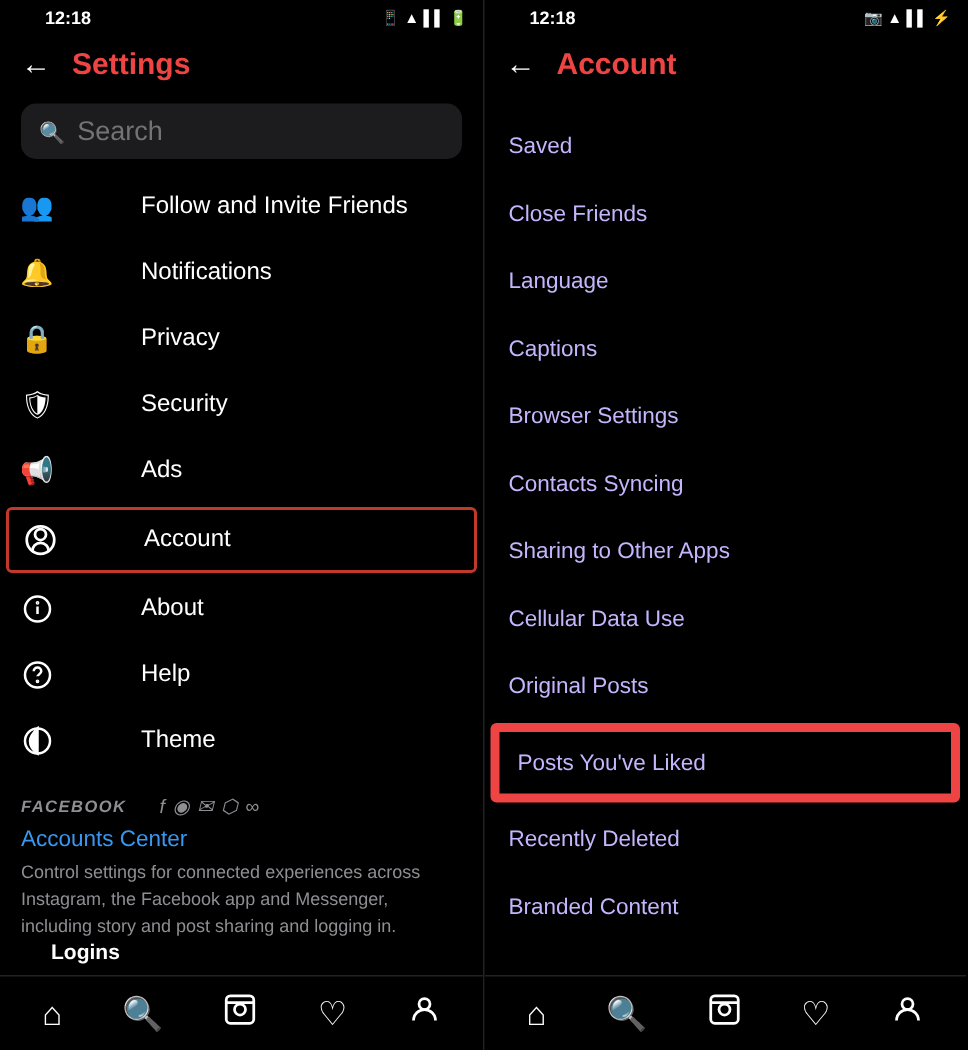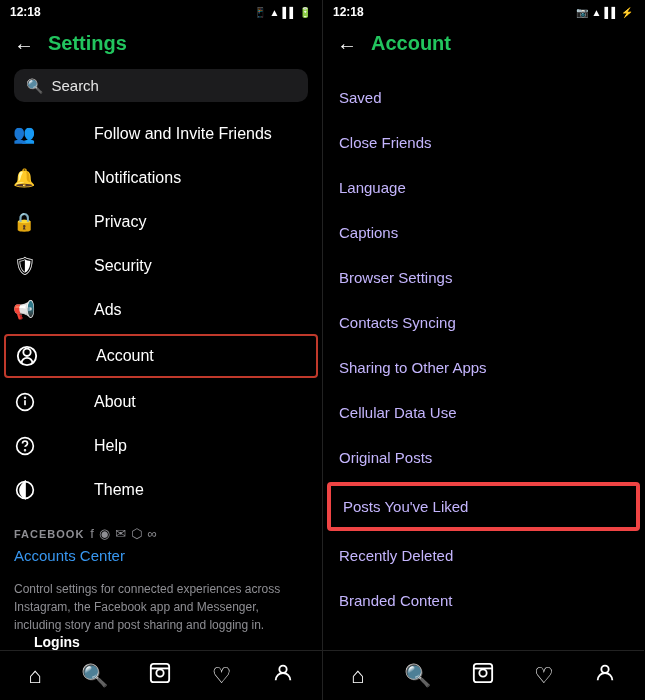--- a/index.html
+++ b/index.html
@@ -24,20 +24,21 @@
     .panel + .panel {
       border-left: 1px solid #222;
     }
     
     .status-bar {
       display: flex;
       justify-content: space-between;
       align-items: center;
       padding: 4px 10px;
       height: 24px;
+      margin-left: 20px;
     }
     .status-time {
       font-size: 12px;
       font-weight: 600;
       color: #fff;
     }
     .status-icons {
       display: flex;
       align-items: center;
       gap: 3px;
@@ -47,21 +48,21 @@
     
     .header {
       display: flex;
       align-items: center;
       padding: 8px 14px;
       gap: 14px;
     }
     .header-title {
       font-size: 20px;
       font-weight: 700;
-      color: #22c55e;
+      color: #ef4444;
     }
     .back-arrow {
       font-size: 20px;
       color: #fff;
       cursor: pointer;
     }
     
     .search-container {
       padding: 6px 14px 10px;
     }
@@ -71,22 +72,22 @@
       display: flex;
       align-items: center;
       padding: 8px 12px;
       gap: 8px;
     }
     .search-icon-svg {
       color: #8e8e93;
       font-size: 14px;
     }
     .search-placeholder {
-      color: #e5e5e5;
-      font-size: 15px;
+      color: #737373;
+      font-size: 18px;
     }
     
     .menu-list {
       flex: 1;
       overflow-y: auto;
       padding: 0 0 10px;
     }
     .menu-item {
       display: flex;
       align-items: center;
@@ -116,42 +117,43 @@
       color: #fff;
       margin-left: 44px;
     }
     
     .fb-section {
       padding: 14px 14px 6px;
     }
     .fb-header {
       display: flex;
       align-items: center;
-      gap: 6px;
+      gap: 22px;
       margin-bottom: 6px;
+      font-style: italic;
     }
     .fb-label {
       font-size: 11px;
       font-weight: 700;
       color: #8e8e93;
       letter-spacing: 1px;
     }
     .fb-icons {
       display: flex;
       gap: 5px;
       align-items: center;
     }
     .fb-icon {
       font-size: 13px;
       color: #8e8e93;
     }
     .fb-link {
       color: #3897f0;
       font-size: 15px;
-      margin-bottom: 16px;
+      margin-bottom: 4px;
       cursor: pointer;
     }
     .fb-desc {
       font-size: 12px;
       color: #8e8e93;
       line-height: 1.5;
     }
     .fb-logins {
       font-size: 14px;
       font-weight: 700;
@@ -182,21 +184,21 @@
       padding: 4px 0 10px;
     }
     .right-item {
       padding: 14px 16px;
       font-size: 15px;
       color: #c4b5fd;
       cursor: pointer;
       position: relative;
     }
     .right-item.highlighted {
-      border: 4px solid #ef4444;
+      border: 6px solid #ef4444;
       border-radius: 4px;
       margin: 2px 4px;
       padding: 12px 12px;
     }
     .top-spacer {
       height: 8px;
     }
   </style>
 </head>
 <body>

